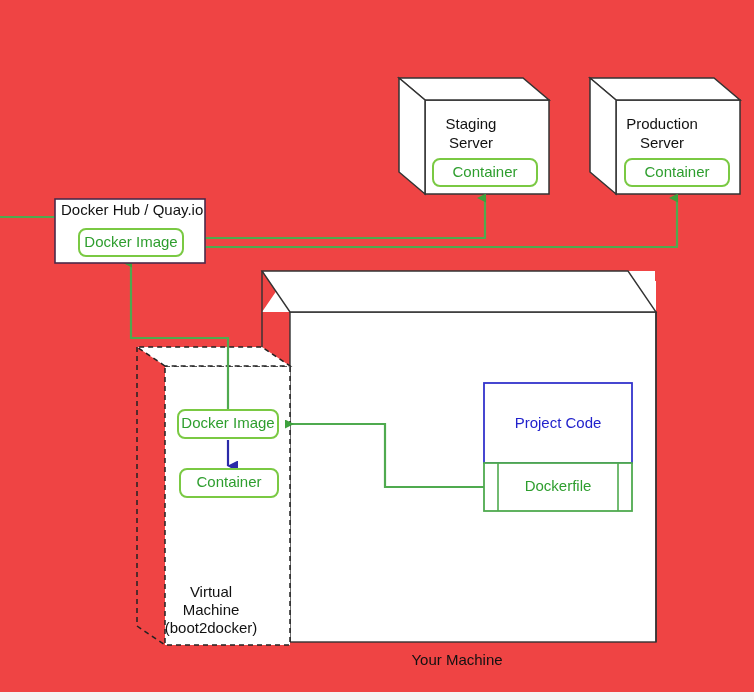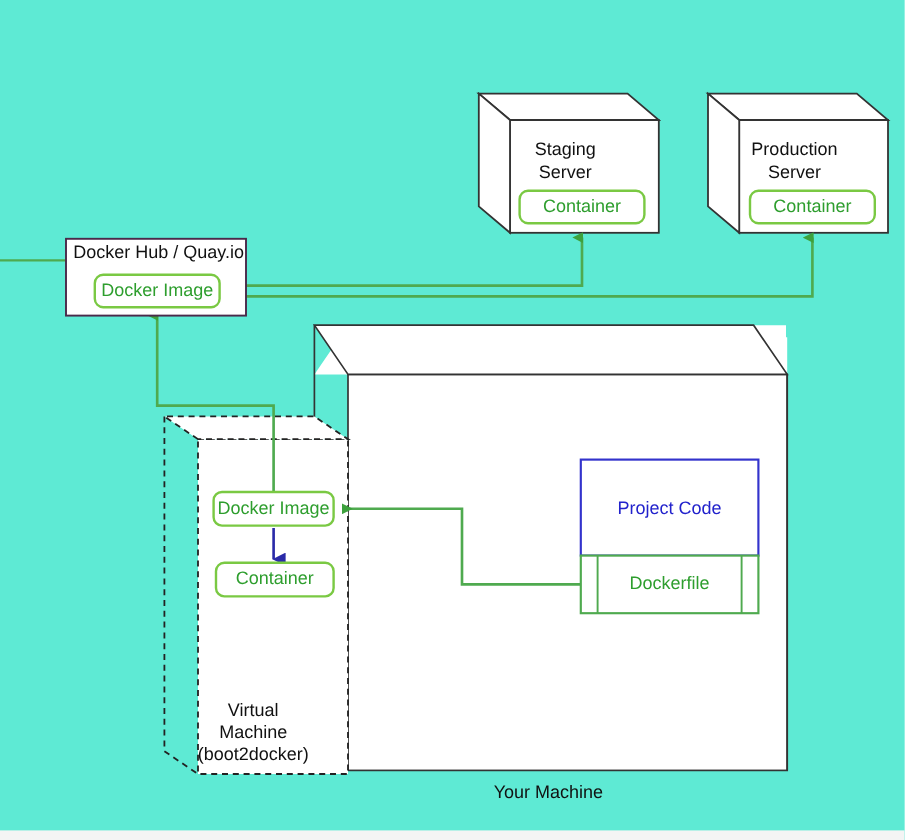--- a/index.html
+++ b/index.html
@@ -5,21 +5,21 @@
   html, body {
     margin: 0;
     padding: 0;
     background: #ffffff;
     font-family: "Liberation Sans", sans-serif;
   }
   #diagram-root {
     position: relative;
     width: 754px;
     height: 700px;
-    background: #5eead4;
+    background: #ef4444;
     overflow: hidden;
   }
   svg#diagram-svg {
     display: block;
     width: 754px;
     height: 700px;
   }
   .node-label {
     font-family: "Liberation Sans", sans-serif;
     font-size: 15px;

